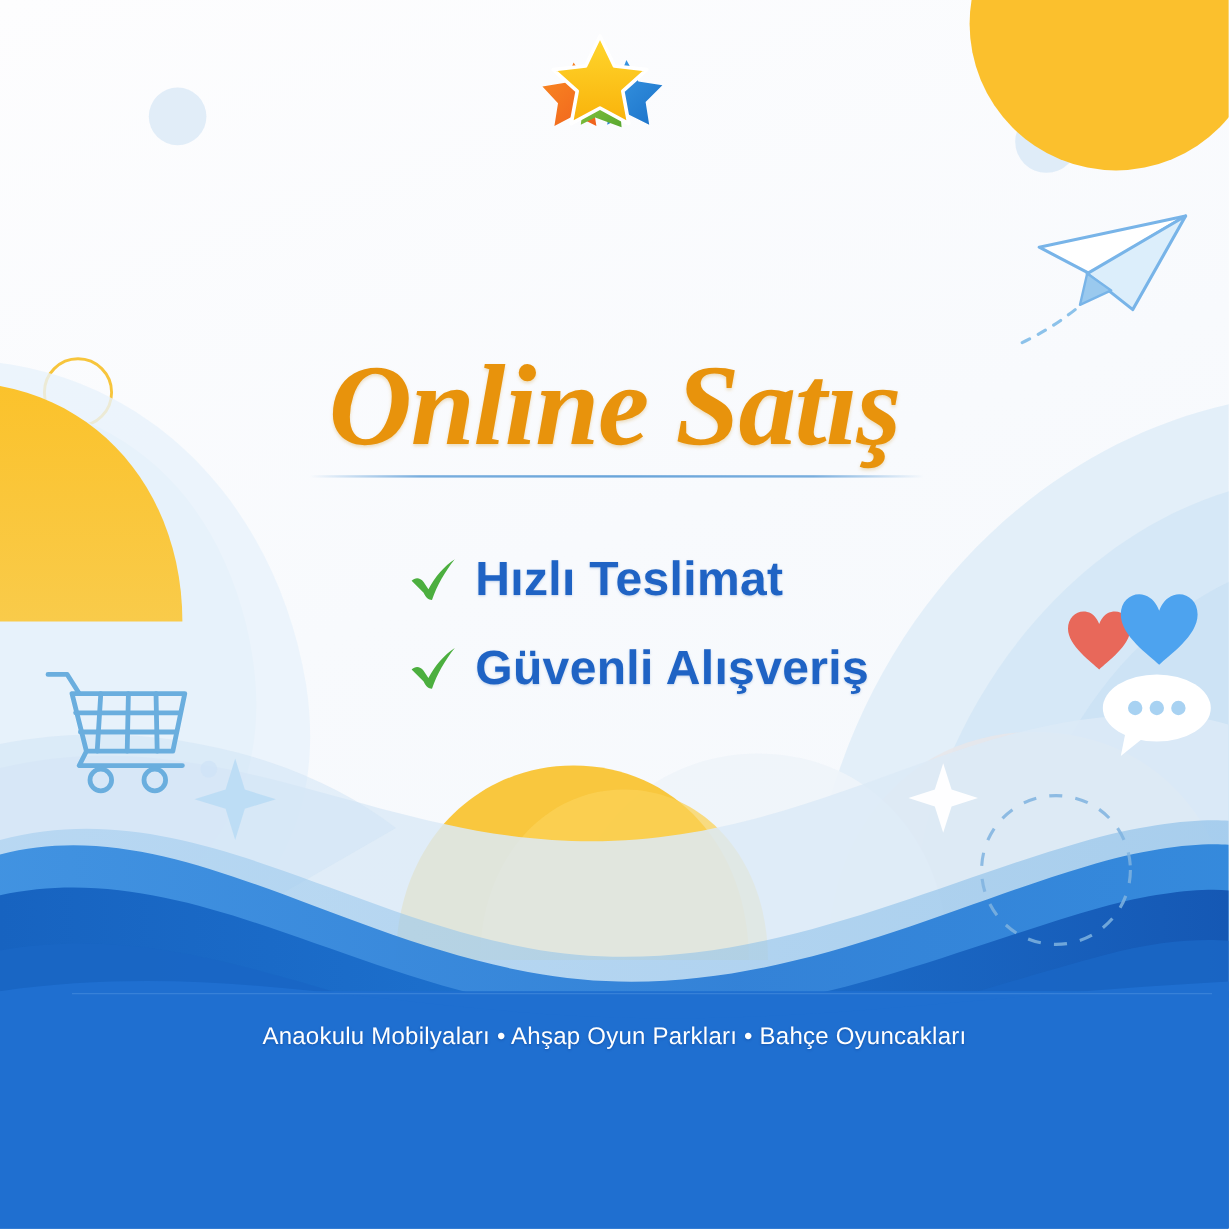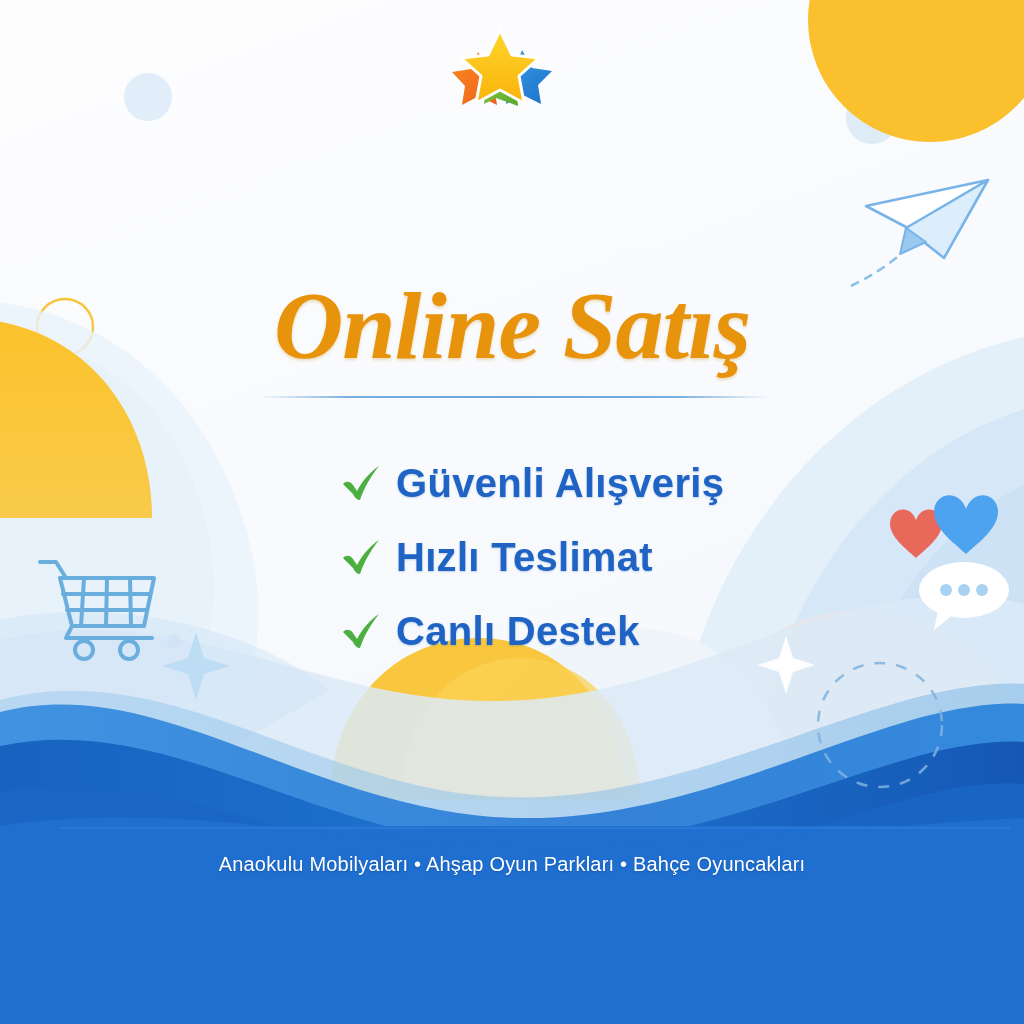--- a/index.html
+++ b/index.html
@@ -28,21 +28,21 @@
   }
   #title{
     font-family:"Liberation Serif", serif;
     font-style:italic;
     font-weight:bold;
     font-size:96px;
     line-height:1.05;
     color:#e8930c;
     letter-spacing:-1px;
     text-shadow:0 2px 3px rgba(200,140,20,.28);
-    margin:0;
+    margin:12px;
   }
   #divider{
     position:absolute;left:258px;top:396px;width:512px;height:2px;
     background:linear-gradient(to right,rgba(125,175,225,0) 0%,#79aede 18%,#6aa5da 50%,#79aede 82%,rgba(125,175,225,0) 100%);
   }
 
   
   #features{
     position:absolute;left:338px;top:446px;width:480px;
   }
@@ -223,34 +223,28 @@
     <h1 id="title">Online Satış</h1>
   </div>
   <div id="divider"></div>
 
   <div id="features">
 
     <div class="feature">
       <svg class="check" viewBox="0 0 46 46" xmlns="http://www.w3.org/2000/svg">
         <path d="M5,24 C8,21 12,21 15,25 L19,31 C25,20 32,12 41,6 C33,16 26,28 22,40 C19,40 17,38 15,34 Z" fill="#4caf3f"></path>
       </svg>
-      <span class="feature-label">Güvenli Alışveriş</span>
+      <span class="feature-label">Hızlı Teslimat</span>
     </div>
 
     <div class="feature">
       <svg class="check" viewBox="0 0 46 46" xmlns="http://www.w3.org/2000/svg">
         <path d="M5,24 C8,21 12,21 15,25 L19,31 C25,20 32,12 41,6 C33,16 26,28 22,40 C19,40 17,38 15,34 Z" fill="#4caf3f"></path>
       </svg>
-      <span class="feature-label">Hızlı Teslimat</span>
+      <span class="feature-label">Güvenli Alışveriş</span>
     </div>
 
-    <div class="feature">
-      <svg class="check" viewBox="0 0 46 46" xmlns="http://www.w3.org/2000/svg">
-        <path d="M5,24 C8,21 12,21 15,25 L19,31 C25,20 32,12 41,6 C33,16 26,28 22,40 C19,40 17,38 15,34 Z" fill="#4caf3f"></path>
-      </svg>
-      <span class="feature-label">Canlı Destek</span>
-    </div>
 
   </div>
 
   <div id="band-text">Anaokulu Mobilyaları • Ahşap Oyun Parkları • Bahçe Oyuncakları</div>
 
 </div>
 
 </body></html>

